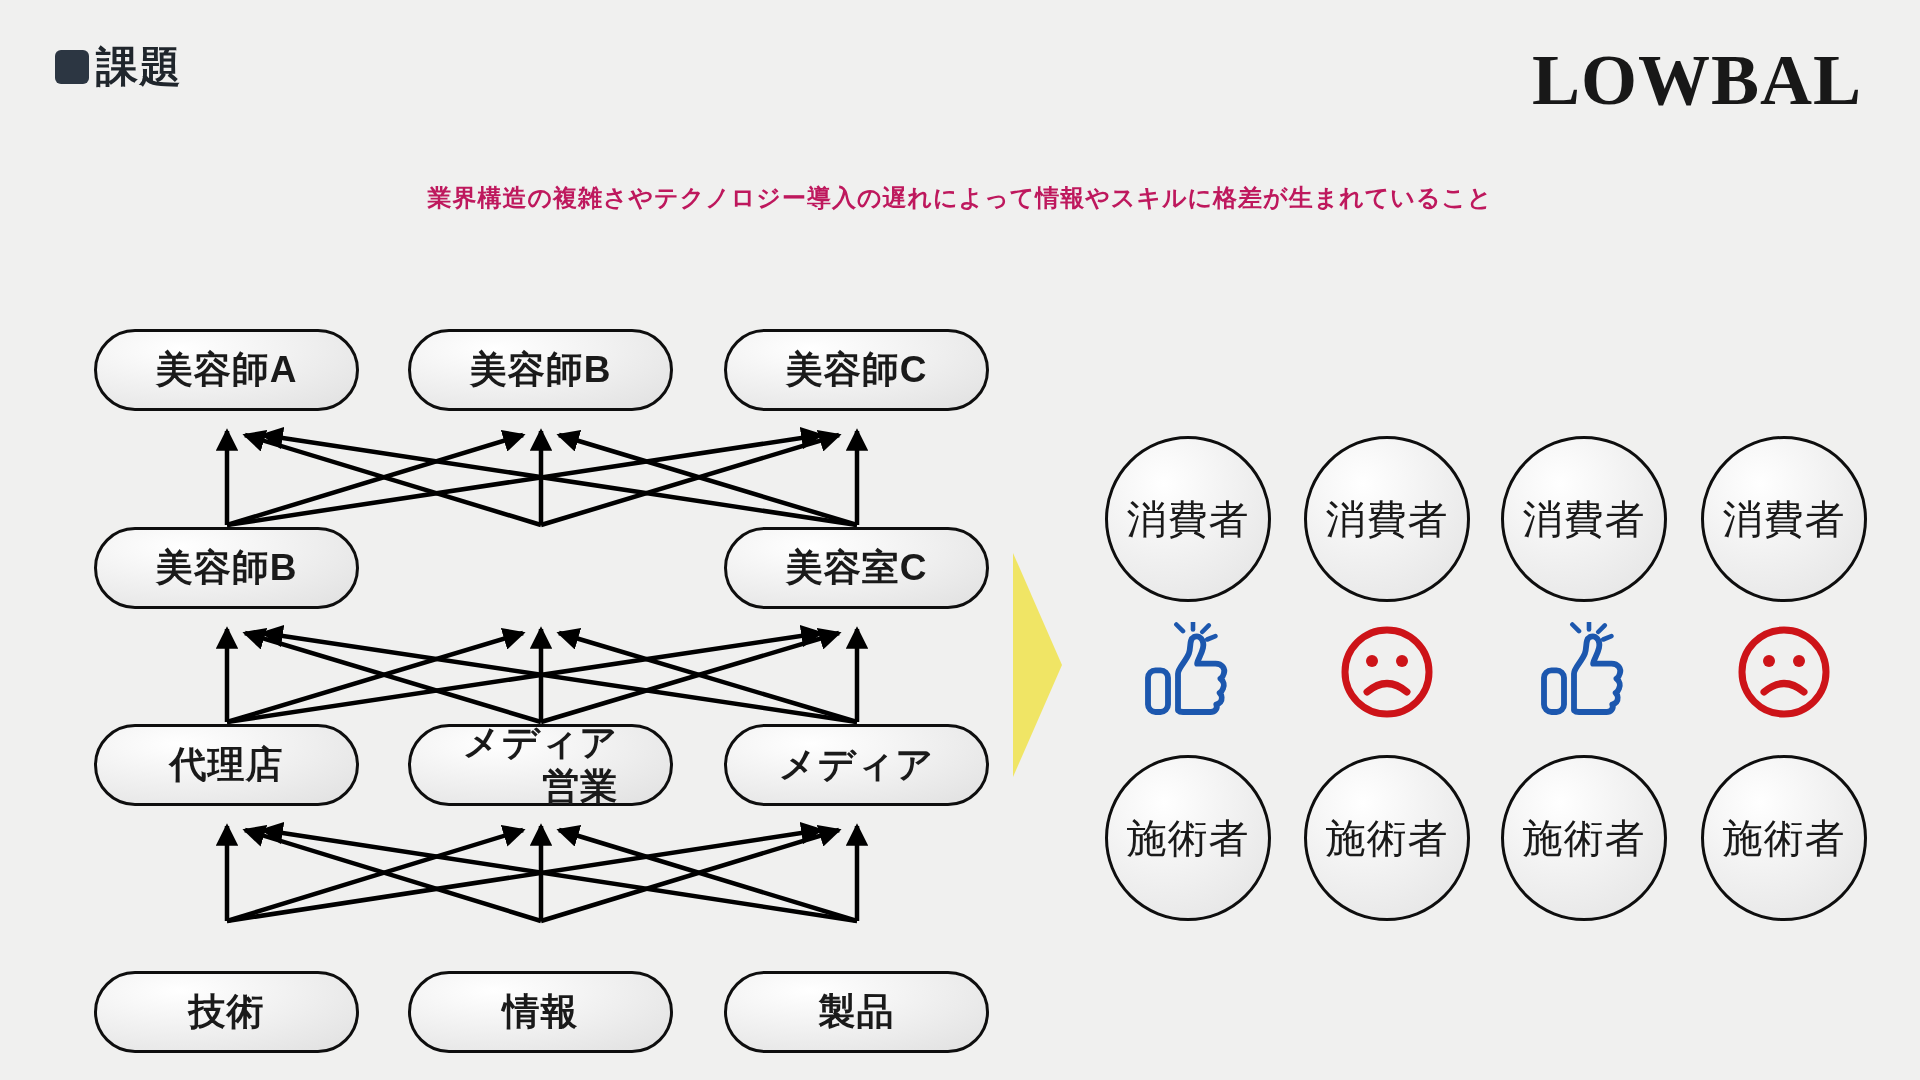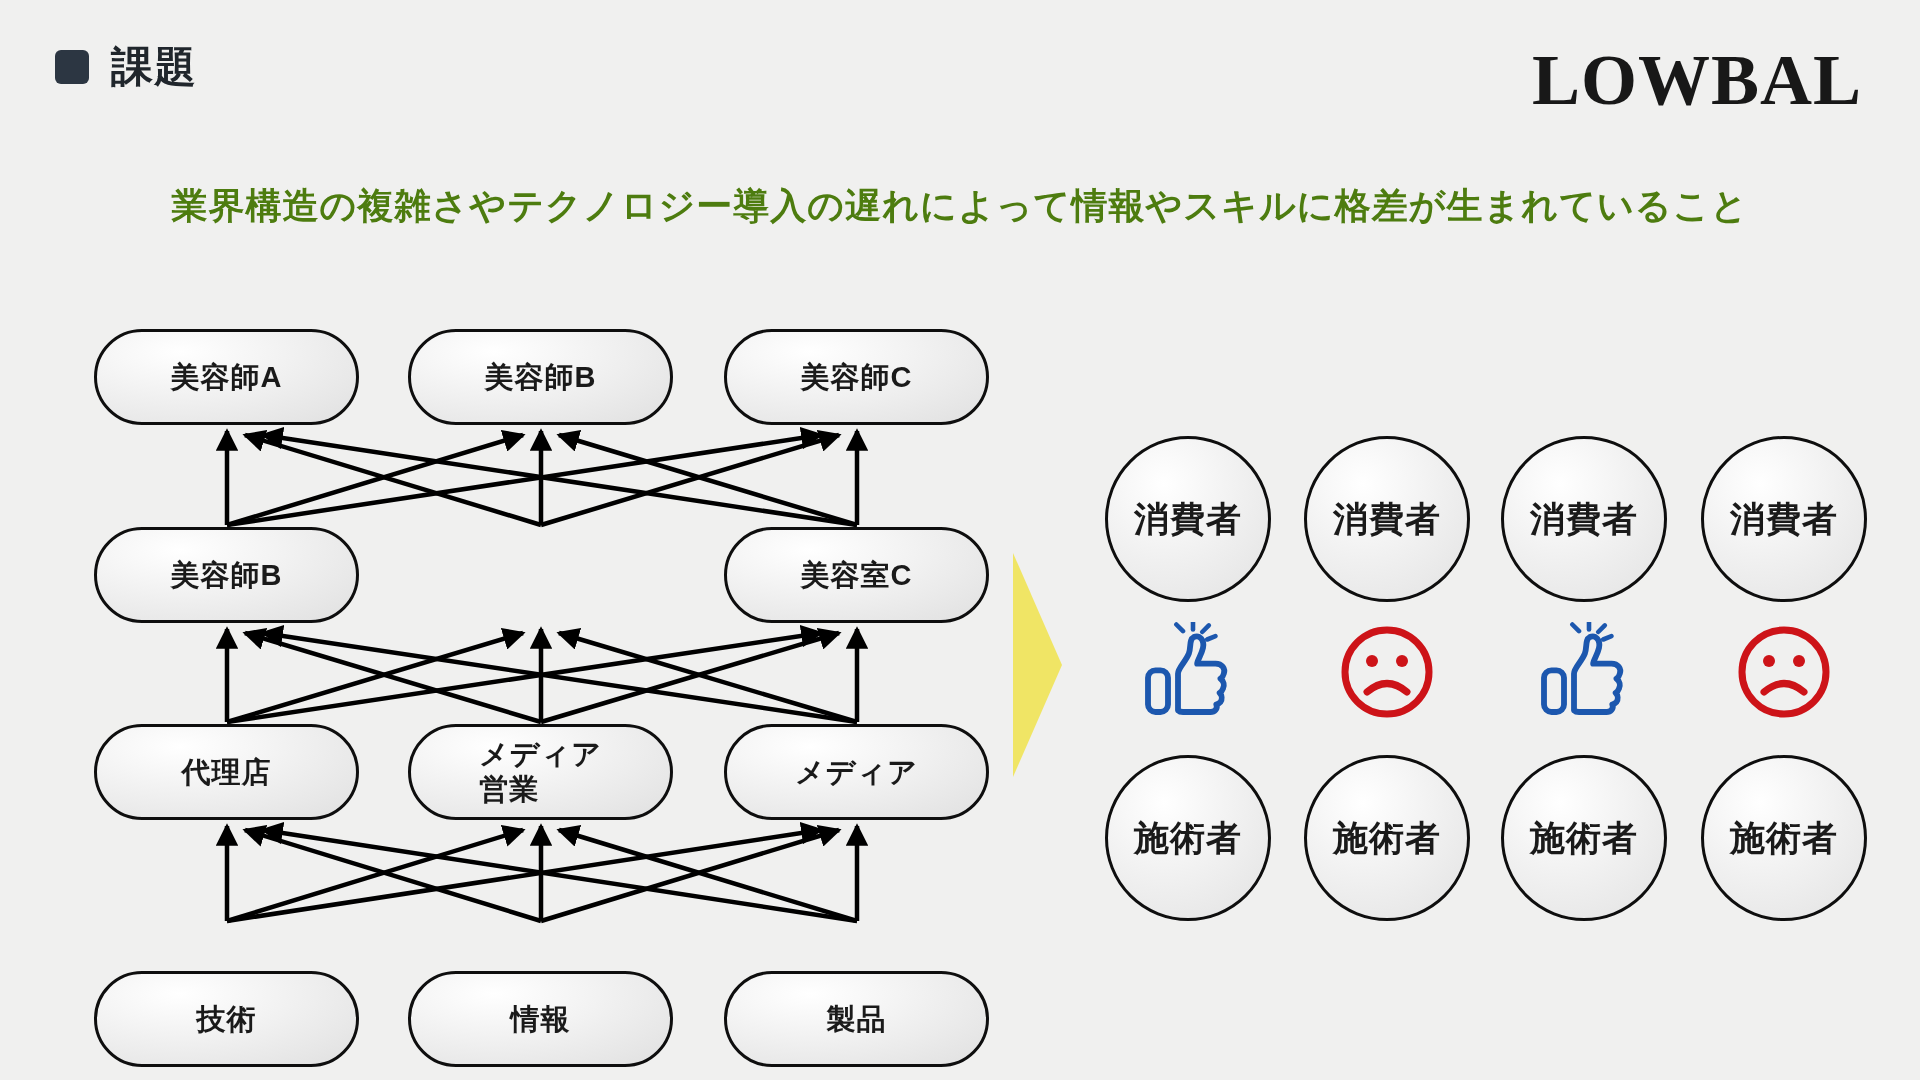--- a/index.html
+++ b/index.html
@@ -8,21 +8,21 @@
     background:var(--bg-color,#f0f0ef);
     font-family:"Liberation Sans","DejaVu Sans",sans-serif;
     position:relative;overflow:hidden;
     color:#1a1a1a;
   }
   .slide{position:absolute;inset:0;}
 
   
   .title-block{
     position:absolute;left:55px;top:46px;
-    display:flex;align-items:center;gap:22px;
+    display:flex;align-items:center;gap:7px;
   }
   .title-square{
     width:34px;height:34px;border-radius:6px;
     background:var(--accent-dark,#2c3642);
     display:inline-block;
   }
   .title-text{
     font-size:42px;font-weight:bold;color:#20262c;letter-spacing:1px;
     line-height:1;
   }
@@ -30,53 +30,53 @@
     position:absolute;right:58px;top:44px;
     font-family:"Liberation Serif","DejaVu Serif",serif;
     font-size:72px;font-weight:bold;color:#181818;
     letter-spacing:1px;line-height:1;
   }
 
   
   .subtitle{
     position:absolute;left:0;top:182px;width:1920px;
     text-align:center;
-    font-size:36px;font-weight:bold;color:#4d7c0f;
+    font-size:24px;font-weight:bold;color:#be185d;
     letter-spacing:1px;
   }
 
   
   #diagram-arrows{position:absolute;left:0;top:0;pointer-events:none;}
   .pill{
-    position:absolute;width:265px;height:96px;
+    position:absolute;width:265px;height:82px;
     border:3px solid #0e0e0e;border-radius:48px;
     background:radial-gradient(ellipse at 32% 22%, #ffffff 0%, #f1f1f1 45%, #e0e0e0 100%);
     display:flex;align-items:center;justify-content:center;
-    font-size:29px;font-weight:bold;color:#1a1a1a;
-    text-align:left;white-space:pre-line;line-height:1.2;
+    font-size:37px;font-weight:bold;color:#1a1a1a;
+    text-align:right;white-space:pre-line;line-height:1.2;
     letter-spacing:1px;
     box-sizing:border-box;
   }
   .dcol0{left:94px}.dcol1{left:408px}.dcol2{left:724px}
   .drow0{top:329px}.drow1{top:527px}.drow2{top:724px}.drow3{top:971px}
 
   
   .flow-arrow{
     position:absolute;left:1013px;top:553px;width:49px;height:224px;
     background:var(--flow-color,#f0e565);
     clip-path:polygon(0 0,100% 50%,0 100%);
   }
 
   
   .circle{
     position:absolute;width:166px;height:166px;border-radius:50%;
     border:3px solid #0e0e0e;
     background:radial-gradient(circle at 35% 28%, #ffffff 0%, #f0f0f0 50%, #e2e2e2 100%);
     display:flex;align-items:center;justify-content:center;
-    font-size:35px;font-weight:bold;color:#1a1a1a;letter-spacing:1px;
+    font-size:40px;font-weight:normal;color:#1a1a1a;letter-spacing:1px;
     box-sizing:border-box;
   }
   .rcol0{left:1105px}.rcol1{left:1304px}.rcol2{left:1501px}.rcol3{left:1701px}
   .crow-top{top:436px}.crow-bottom{top:755px}
   .sent-icon{
     position:absolute;top:622px;width:100px;height:100px;
   }
   .icol0{left:1138px}.icol1{left:1337px}.icol2{left:1534px}.icol3{left:1734px}
   .thumb-svg{stroke:var(--pos-color,#1c57ae);}
   .sad-svg{stroke:var(--neg-color,#cd1318);}

